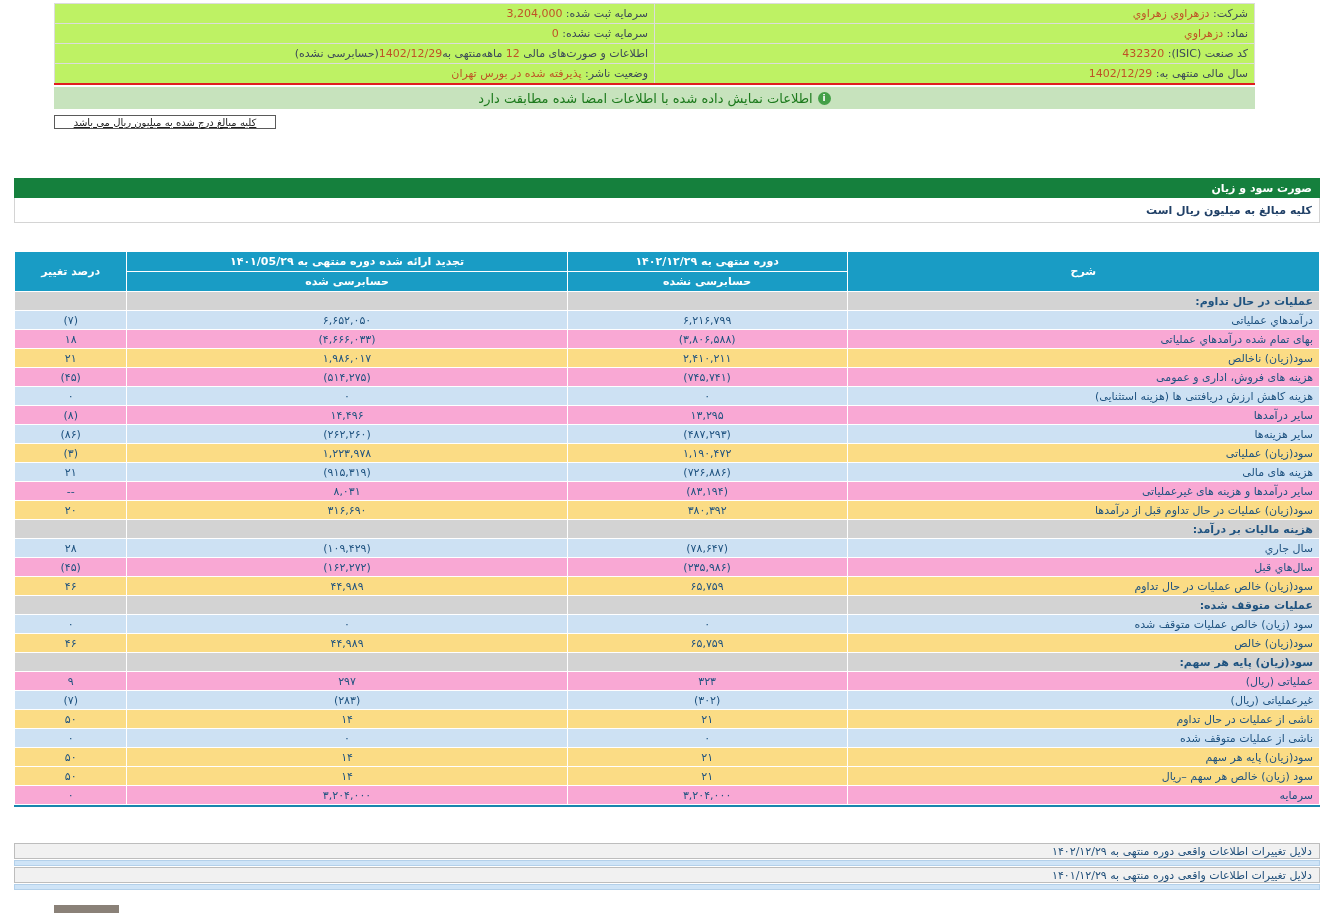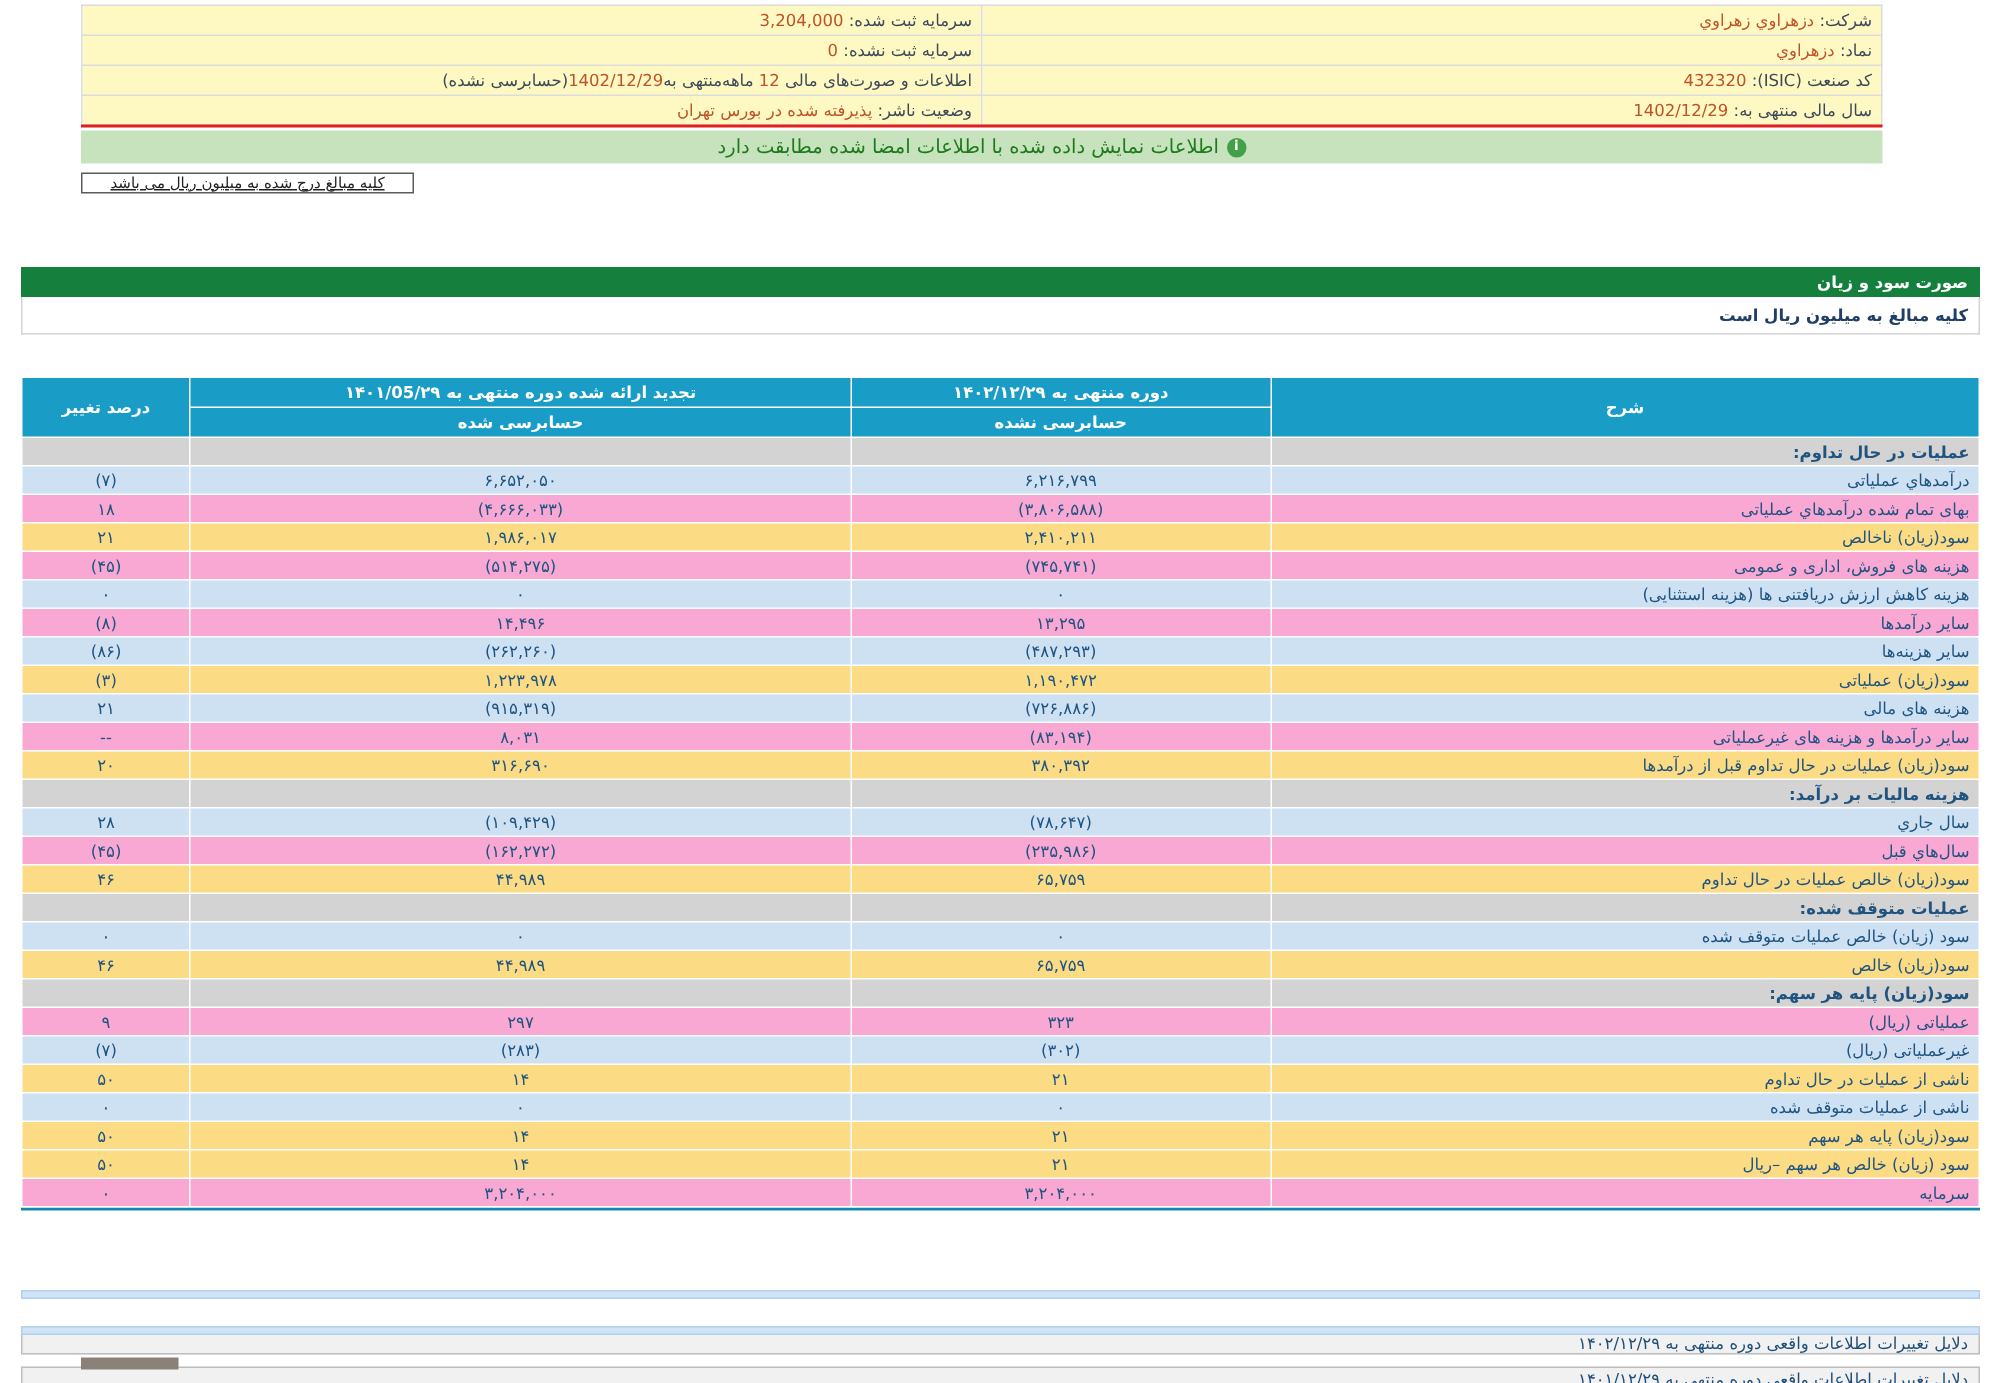--- a/index.html
+++ b/index.html
@@ -7,21 +7,21 @@
   body {
     width:1330px; height:922px; position:relative; overflow:hidden;
     font-family:"DejaVu Sans", sans-serif;
   }
   .abs { position:absolute; }
 
   
   #companyInfo { left:54px; top:3px; width:1201px; border-collapse:collapse; direction:rtl; table-layout:fixed; }
   #companyInfo td {
     border:1px solid #dcdcdc; height:20px; font-size:11px; padding:1px 6px;
-    white-space:nowrap; overflow:hidden; background:#fef9c3;
+    white-space:nowrap; overflow:hidden; background:#bef264;
   }
   .info-label { color:#3c4858; }
   .info-value { color:#bf5226; }
 
   #redline { left:54px; top:83px; width:1201px; height:2px; background:#e01f1f; }
 
   #greenbar {
     left:54px; top:87px; width:1201px; height:22px; background:#c7e3bd;
     display:flex; align-items:center; justify-content:center; gap:5px; direction:rtl;
   }
@@ -66,21 +66,21 @@
   td.neg { color:#e80000; }
   .row-section td { background:#d3d3d3; font-weight:bold; color:#1a2f52; }
   .row-blue td    { background:#cde1f3; }
   .row-yellow td  { background:#fbdc85; }
   .row-plain td   { background:#f9a8d4; }
 
   
   .fbar {
     left:14px; width:1306px; height:16px; background:#f1f1f1; border:1px solid #bdbdbd;
     color:#1f4e79; font-size:11px; display:flex; align-items:center; direction:rtl; padding:0 7px;
-    white-space:nowrap; cursor:pointer;margin-top:44px;
+    white-space:nowrap; cursor:pointer;
   }
   .fblue { left:14px; width:1306px; height:6px; background:#cfe4f7; border:1px solid #b3d0ea; }
   #fbar1 { top:843px; } #fblue1 { top:860px; }
   #fbar2 { top:867px; } #fblue2 { top:884px; }
 
   #grayRect { left:54px; top:905px; width:65px; height:8px; background:#8a8178; }
 </style>
 </head>
 <body>
 

